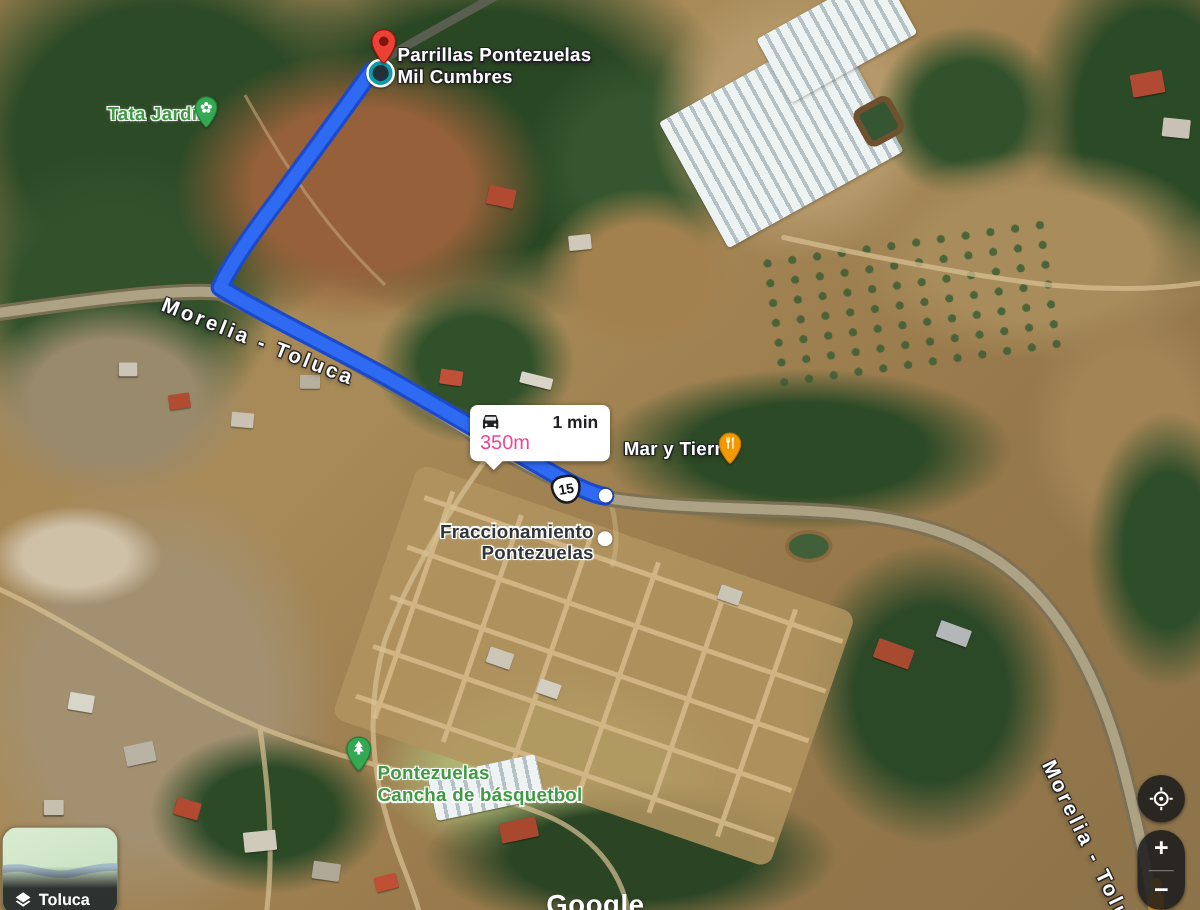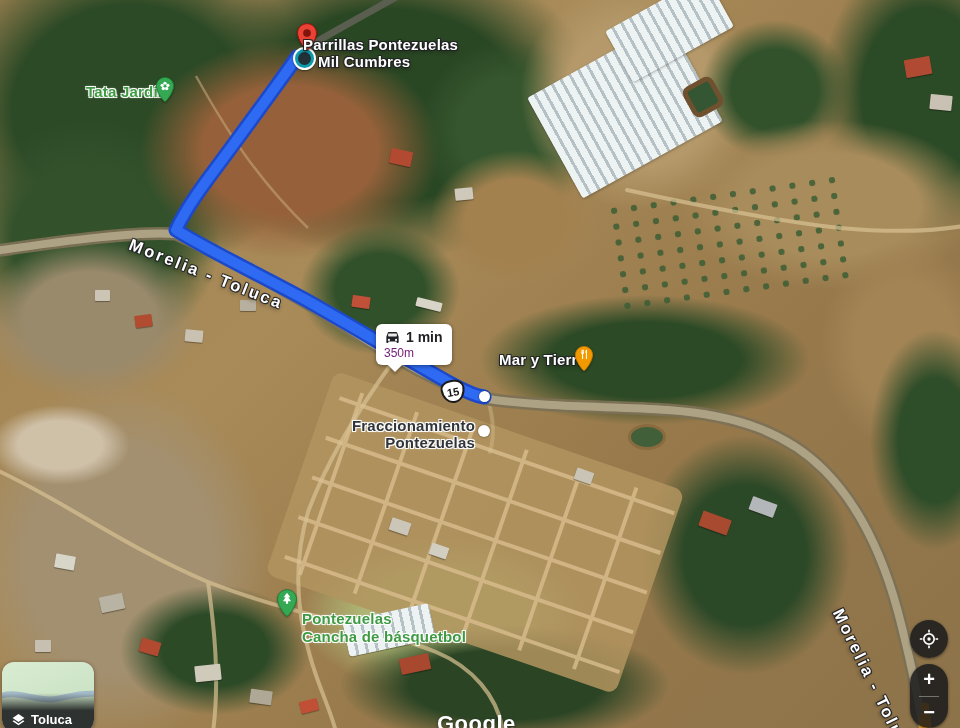--- a/index.html
+++ b/index.html
@@ -15,22 +15,22 @@
   .halo-white{color:#30353a;text-shadow:-1px -1px 0 rgba(255,255,255,.95),1px -1px 0 rgba(255,255,255,.95),
     -1px 1px 0 rgba(255,255,255,.95),1px 1px 0 rgba(255,255,255,.95),0 0 3px rgba(255,255,255,.9);}
   .halo-green{color:#3f9b43;text-shadow:-1px -1px 0 rgba(255,255,255,.92),1px -1px 0 rgba(255,255,255,.92),
     -1px 1px 0 rgba(255,255,255,.92),1px 1px 0 rgba(255,255,255,.92),0 0 3px rgba(255,255,255,.85);}
   .roadlabel{font-size:16.5px;letter-spacing:2.5px;transform-origin:0 0;}
   .pin{position:absolute;filter:drop-shadow(0 1px 1px rgba(0,0,0,.4));}
   .dot{position:absolute;background:#fff;border-radius:50%;box-shadow:0 0 2px rgba(0,0,0,.55);}
   #bubble{position:absolute;left:376px;top:324px;background:#fff;border-radius:6px;padding:5px 9px 5px 8px;
     box-shadow:0 1px 4px rgba(0,0,0,.45);z-index:30;}
   #bubble .row{display:flex;align-items:center;gap:5px;}
-  #bubble .dur{font-size:14px;font-weight:bold;color:#202124;white-space:nowrap;}
-  #bubble .dist{font-size:12px;color:#701a75;margin-top:1px;}
+  #bubble .dur{font-size:14px;font-weight:bold;color:#202124;white-space:nowrap;margin-left:36px;}
+  #bubble .dist{font-size:16px;color:#ec4899;margin-top:1px;}
   #bubble .tail{position:absolute;left:14px;bottom:-5px;width:10px;height:10px;background:#fff;
     transform:rotate(45deg);box-shadow:2px 2px 3px rgba(0,0,0,.25);}
   #shield{position:absolute;left:441px;top:380px;width:24px;height:23px;background:#fff;border:2px solid #1b1b1b;
     border-radius:45% 45% 50% 50%/38% 38% 68% 68%;transform:rotate(-10deg);display:flex;align-items:center;
     justify-content:center;font-size:11px;font-weight:bold;color:#111;z-index:25;box-sizing:border-box;}
   .ctrl{position:absolute;background:rgba(25,26,27,.85);box-shadow:0 1px 3px rgba(0,0,0,.5);z-index:40;}
   #locateBtn{left:910px;top:620px;width:38px;height:38px;border-radius:50%;display:flex;align-items:center;justify-content:center;}
   #zoomPill{left:910px;top:664px;width:38px;height:64px;border-radius:19px;display:flex;flex-direction:column;}
   .zbtn{flex:1;display:flex;align-items:center;justify-content:center;color:#fff;font-size:20px;font-weight:bold;cursor:pointer;}
   .zdiv{height:1px;margin:0 9px;background:rgba(255,255,255,.35);}
@@ -150,21 +150,21 @@
 
   <div class="pin" style="left:296px;top:22px;width:22px;height:30px;z-index:30">
     <svg width="22" height="30" viewBox="0 0 24 32">
       <path d="M12 1.5C6.3 1.5 1.7 6 1.7 11.7c0 7.4 8.8 18.8 10.3 18.8s10.3-11.4 10.3-18.8C22.3 6 17.7 1.5 12 1.5z" fill="#ea4335" stroke="#a50e0e" stroke-width="1"></path>
       <circle cx="12" cy="11.7" r="4.2" fill="#7f150d"></circle>
     </svg>
   </div>
   <div class="badge">
       <div class="ring"></div>
     </div>
-  <div class="lbl halo-dark" style="left:303px;top:36px;z-index:31">Parrillas Pontezuelas</div>
+  <div class="lbl halo-dark" style="left:318px;top:36px;z-index:31">Parrillas Pontezuelas</div>
   <div class="lbl halo-dark" style="left:318px;top:53px;z-index:31">Mil Cumbres</div>
 
   <div class="lbl halo-green" style="left:86px;top:83px;z-index:28">Tata Jardín</div>
   <div class="pin" style="left:155px;top:76px;z-index:28">
     <svg width="20" height="27" viewBox="0 0 24 32">
       <path d="M12 1.5C6.3 1.5 1.7 6 1.7 11.7c0 7.4 8.8 18.8 10.3 18.8s10.3-11.4 10.3-18.8C22.3 6 17.7 1.5 12 1.5z" fill="#34a853" stroke="#1e7e34" stroke-width="1"></path>
       <g fill="#fff">
           <circle cx="12" cy="8.6" r="2"></circle>
           <circle cx="15.4" cy="11" r="2"></circle>
           <circle cx="14" cy="14.8" r="2"></circle>

